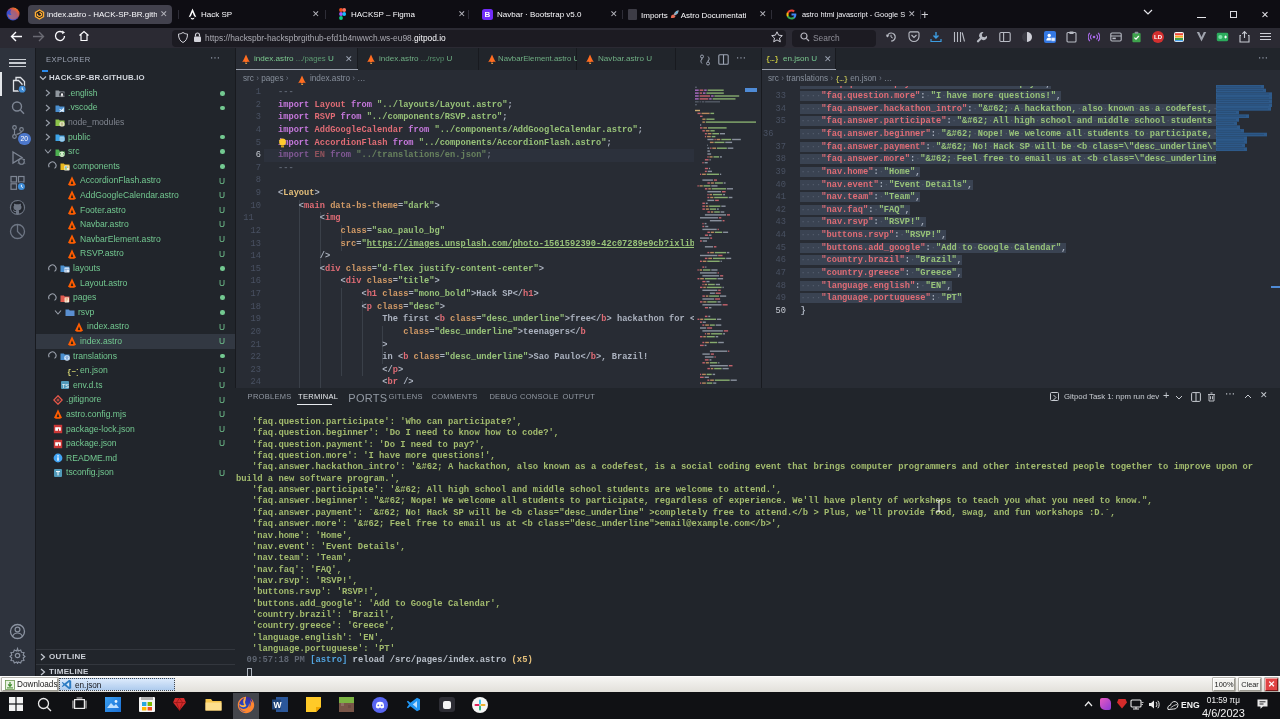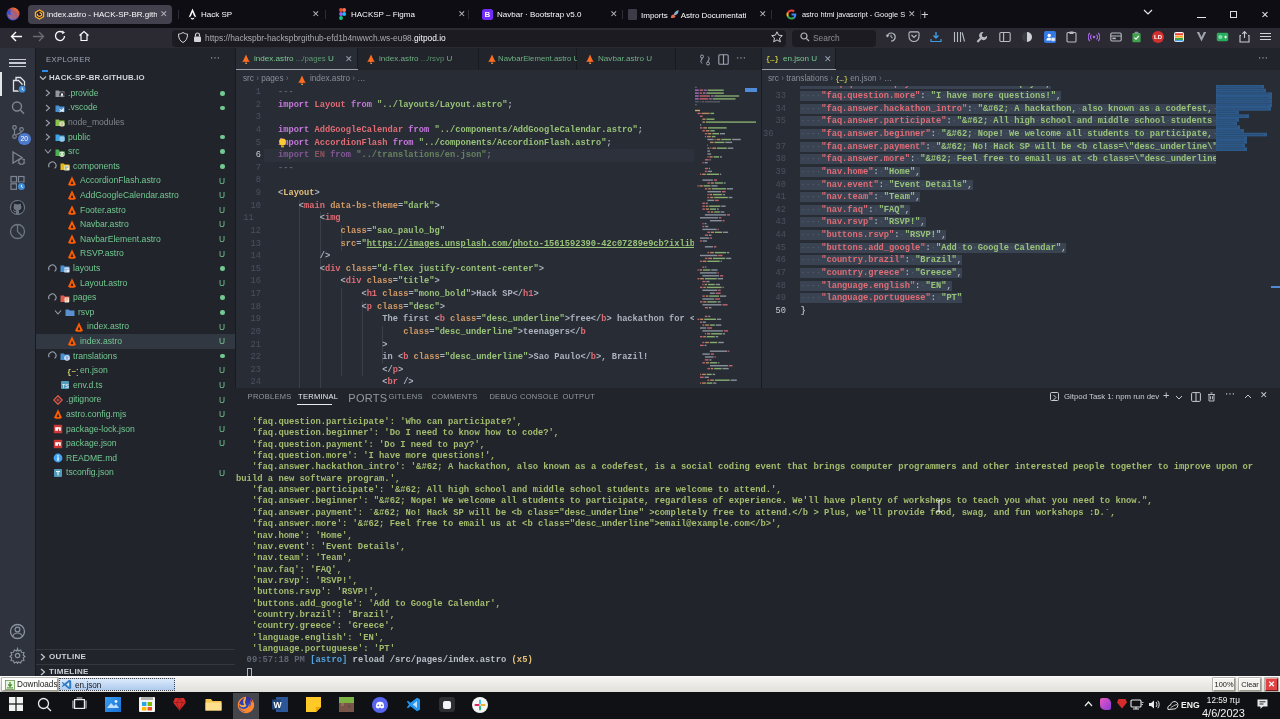--- a/index.html
+++ b/index.html
@@ -276,21 +276,21 @@
       <path d="M2 1 L5.5 4 L2 7" stroke="#9aa0ab" stroke-width="1.1" fill="none"></path>
     </svg>
     <div class="abs" style="left:55px;top:88.1px;width:10px;height:10px">
       <svg width="10" height="10" viewBox="0 0 10 10">
         <path d="M0.5 2.5 L0.5 9 L9.5 9 L9.5 3.5 L4.8 3.5 L3.8 2.5 Z" fill="#90989f"></path>
         <circle cx="7" cy="6.8" r="2.8" fill="#2e3138"></circle>
         <circle cx="7" cy="6.3" r="1.1" fill="#fff"></circle>
         <path d="M5.2 8.6 C5.4 7.6 6.2 7.2 7 7.2 C7.8 7.2 8.6 7.6 8.8 8.6 Z" fill="#fff"></path>
       </svg>
     </div>
-    <div class="abs" style="left:68px;top:87.7px;font-size:8.6px;color:#73c991;white-space:nowrap">.provide</div>
+    <div class="abs" style="left:68px;top:87.7px;font-size:8.6px;color:#73c991;white-space:nowrap">.english</div>
     <div class="abs" style="left:220px;top:91.0px;width:4.6px;height:4.6px;border-radius:50%;background:#73c991"></div>
     <svg class="abs" style="left:44px;top:103.9px" width="7" height="8" viewBox="0 0 7 8">
       <path d="M2 1 L5.5 4 L2 7" stroke="#9aa0ab" stroke-width="1.1" fill="none"></path>
     </svg>
     <div class="abs" style="left:55px;top:102.7px;width:10px;height:10px">
       <svg width="10" height="10" viewBox="0 0 10 10">
         <path d="M0.5 2.5 L0.5 9 L9.5 9 L9.5 3.5 L4.8 3.5 L3.8 2.5 Z" fill="#4a8fd0"></path>
         <path d="M8.8 4.2 L8.8 9.2 L6.6 8.2 L4.8 9.4 L4.2 9 L5.8 7.6 L4.2 6.2 L4.8 5.8 L6.6 7 Z" fill="#e8f2fb"></path>
       </svg>
     </div>
@@ -610,20 +610,21 @@
       <div class="abs" style="left:83.77px;top:126.30px;width:1px;height:175.70px;background:#3a4049"></div>
       <div class="abs" style="left:104.65px;top:139.00px;width:1px;height:25.60px;background:#3a4049"></div>
       <div class="abs" style="left:104.65px;top:202.00px;width:1px;height:88.00px;background:#3a4049"></div>
       <div class="abs" style="left:125.54px;top:214.60px;width:1px;height:75.40px;background:#3a4049"></div>
       <div class="abs" style="left:146.42px;top:240.00px;width:1px;height:37.50px;background:#3a4049"></div>
       <div class="abs" style="left:0;top:0.00px;width:25px;text-align:right;color:#495162;font-family:'Liberation Mono',monospace;font-size:8.7px;line-height:12.63px">1</div>
       <div class="abs code" style="left:42px;top:0.00px;width:416px;overflow:hidden"><span class="gry">---</span></div>
       <div class="abs" style="left:0;top:12.63px;width:25px;text-align:right;color:#495162;font-family:'Liberation Mono',monospace;font-size:8.7px;line-height:12.63px">2</div>
       <div class="abs code" style="left:42px;top:12.63px;width:416px;overflow:hidden"><span class="kw">import</span><span class="fg">&nbsp;</span><span class="red">Layout</span> <span class="kw">from</span> <span class="str">"../layouts/Layout.astro"</span><span class="fg">;</span></div>
       <div class="abs" style="left:0;top:25.26px;width:25px;text-align:right;color:#495162;font-family:'Liberation Mono',monospace;font-size:8.7px;line-height:12.63px">3</div>
+      <div class="abs code" style="left:42px;top:25.26px;width:416px;overflow:hidden"><span class="kw">import</span><span class="fg">&nbsp;</span><span class="red">RSVP</span> <span class="kw">from</span> <span class="str">"../components/RSVP.astro"</span><span class="fg">;</span></div>
       <div class="abs" style="left:0;top:37.89px;width:25px;text-align:right;color:#495162;font-family:'Liberation Mono',monospace;font-size:8.7px;line-height:12.63px">4</div>
       <div class="abs code" style="left:42px;top:37.89px;width:416px;overflow:hidden"><span class="kw">import</span><span class="fg">&nbsp;</span><span class="red">AddGoogleCalendar</span> <span class="kw">from</span> <span class="str">"../components/AddGoogleCalendar.astro"</span><span class="fg">;</span></div>
       <div class="abs" style="left:0;top:50.52px;width:25px;text-align:right;color:#495162;font-family:'Liberation Mono',monospace;font-size:8.7px;line-height:12.63px">5</div>
       <div class="abs code" style="left:42px;top:50.52px;width:416px;overflow:hidden"><span class="kw">import</span><span class="fg">&nbsp;</span><span class="red">AccordionFlash</span> <span class="kw">from</span> <span class="str">"../components/AccordionFlash.astro"</span><span class="fg">;</span></div>
       <div class="abs" style="left:0;top:63.15px;width:25px;text-align:right;color:#c8ccd4;font-family:'Liberation Mono',monospace;font-size:8.7px;line-height:12.63px">6</div>
       <div class="abs code" style="left:42px;top:63.15px;width:416px;overflow:hidden"><span class="dim"><span class="kw">import</span><span class="fg">&nbsp;</span><span class="red">EN</span> <span class="kw">from</span> <span class="str">"../translations/en.json"</span><span class="fg">;</span></span></div>
       <div class="abs" style="left:0;top:75.78px;width:25px;text-align:right;color:#495162;font-family:'Liberation Mono',monospace;font-size:8.7px;line-height:12.63px">7</div>
       <div class="abs code" style="left:42px;top:75.78px;width:416px;overflow:hidden"><span class="gry">---</span></div>
       <div class="abs" style="left:0;top:88.41px;width:25px;text-align:right;color:#495162;font-family:'Liberation Mono',monospace;font-size:8.7px;line-height:12.63px">8</div>
       <div class="abs code" style="left:42px;top:88.41px;width:416px;overflow:hidden"></div>
@@ -1201,18 +1202,18 @@
     </svg>
     <svg class="abs" style="left:1148px;top:699px" width="12" height="11" viewBox="0 0 12 11">
       <path d="M1 4 L3 4 L6 1.5 L6 9.5 L3 7 L1 7 Z" fill="#eaeaea"></path>
       <path d="M8 3 C9.2 4.2 9.2 6.8 8 8 M9.8 1.8 C11.6 3.6 11.6 7.4 9.8 9.2" stroke="#eaeaea" stroke-width="1" fill="none"></path>
     </svg>
     <svg class="abs" style="left:1166px;top:699px" width="13" height="12" viewBox="0 0 13 12">
       <path d="M2 10.5 C1.2 8 2.5 6.5 4.5 6.2 C5 3.8 7 2.2 9.2 2.6 C11.2 3 12.2 4.8 11.8 6.8 C11.4 8.8 9.8 10 7.8 10 Z" stroke="#eaeaea" stroke-width="1" fill="none"></path>
       <path d="M4.5 9 C6 7.5 8.5 6 11 5.5" stroke="#eaeaea" stroke-width="0.8" fill="none"></path>
     </svg>
     <div class="abs" style="left:1181px;top:700px;font-size:8.6px;color:#f2f2f2;font-weight:bold">ENG</div>
-    <div class="abs" style="left:1202px;top:695.5px;width:38px;text-align:right;font-size:8.2px;color:#f2f2f2">12:59 πμ</div>
+    <div class="abs" style="left:1202px;top:695.5px;width:38px;text-align:right;font-size:8.2px;color:#f2f2f2">01:59 πμ</div>
     <div class="abs" style="left:1202px;top:706.5px;width:38px;text-align:left;font-size:11px;color:#f2f2f2">4/6/2023</div>
     <svg class="abs" style="left:1256px;top:698px" width="13" height="12" viewBox="0 0 13 12">
       <path d="M1.5 1.5 L11.5 1.5 L11.5 8.5 L7 8.5 L4.5 10.8 L4.5 8.5 L1.5 8.5 Z" fill="#eaeaea"></path>
       <path d="M3.5 3.8 L9.5 3.8 M3.5 6 L7.5 6" stroke="#101114" stroke-width="0.9"></path>
     </svg>
   </div>
 </body></html>

